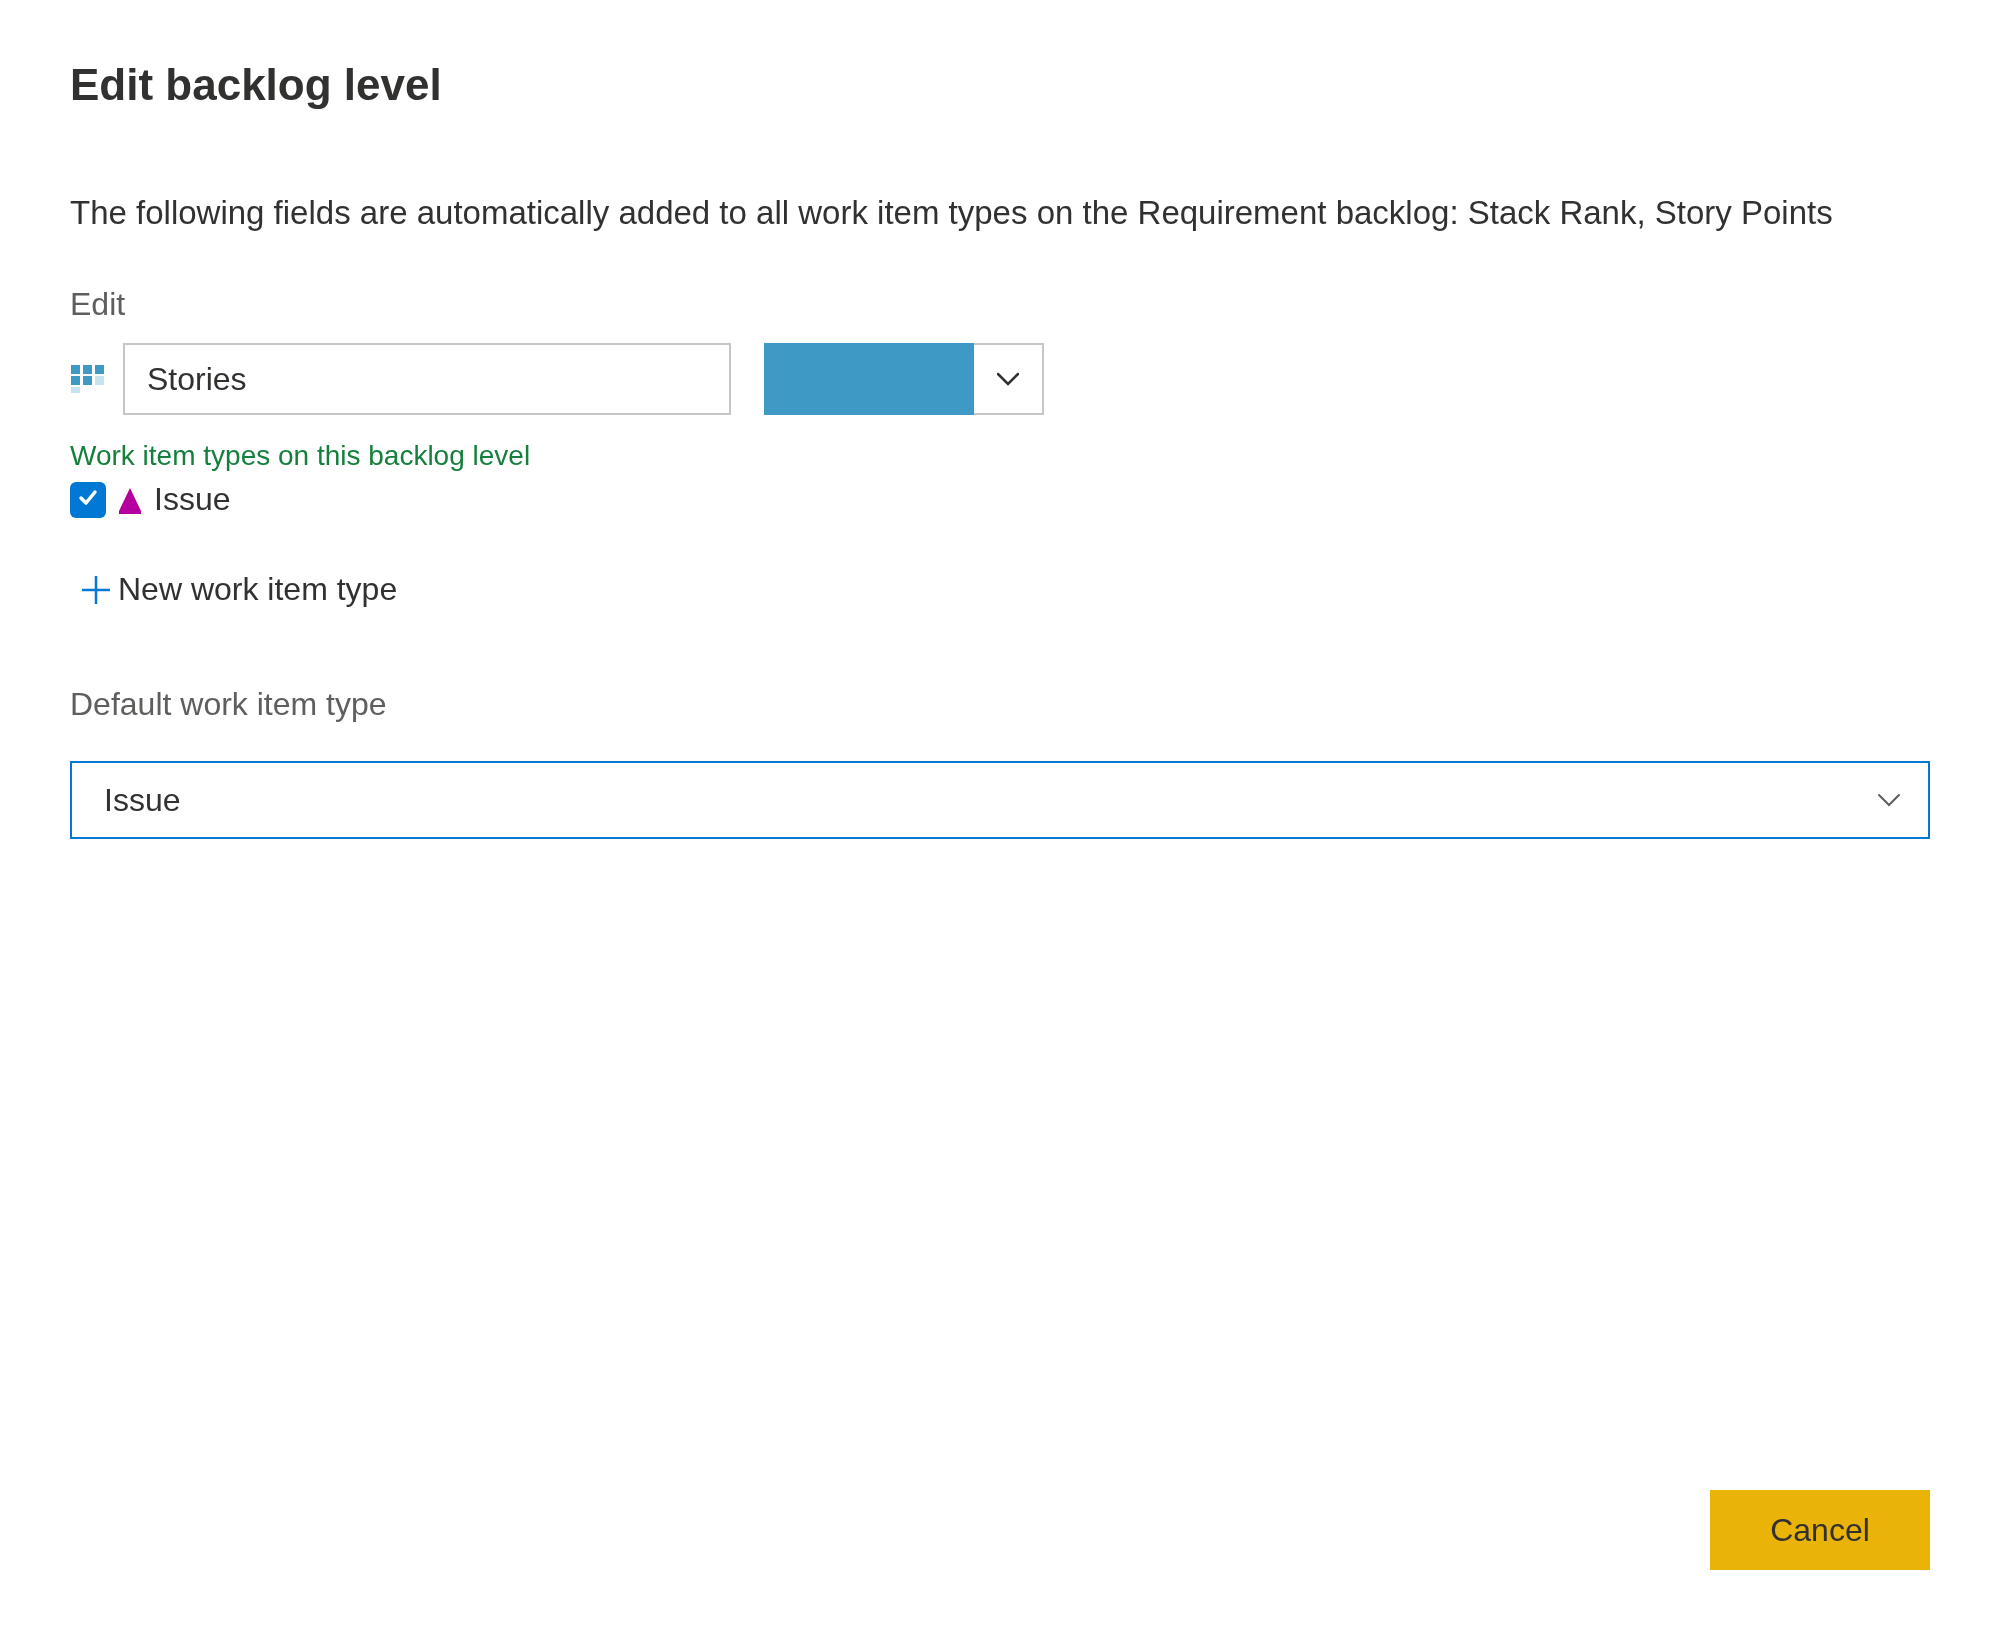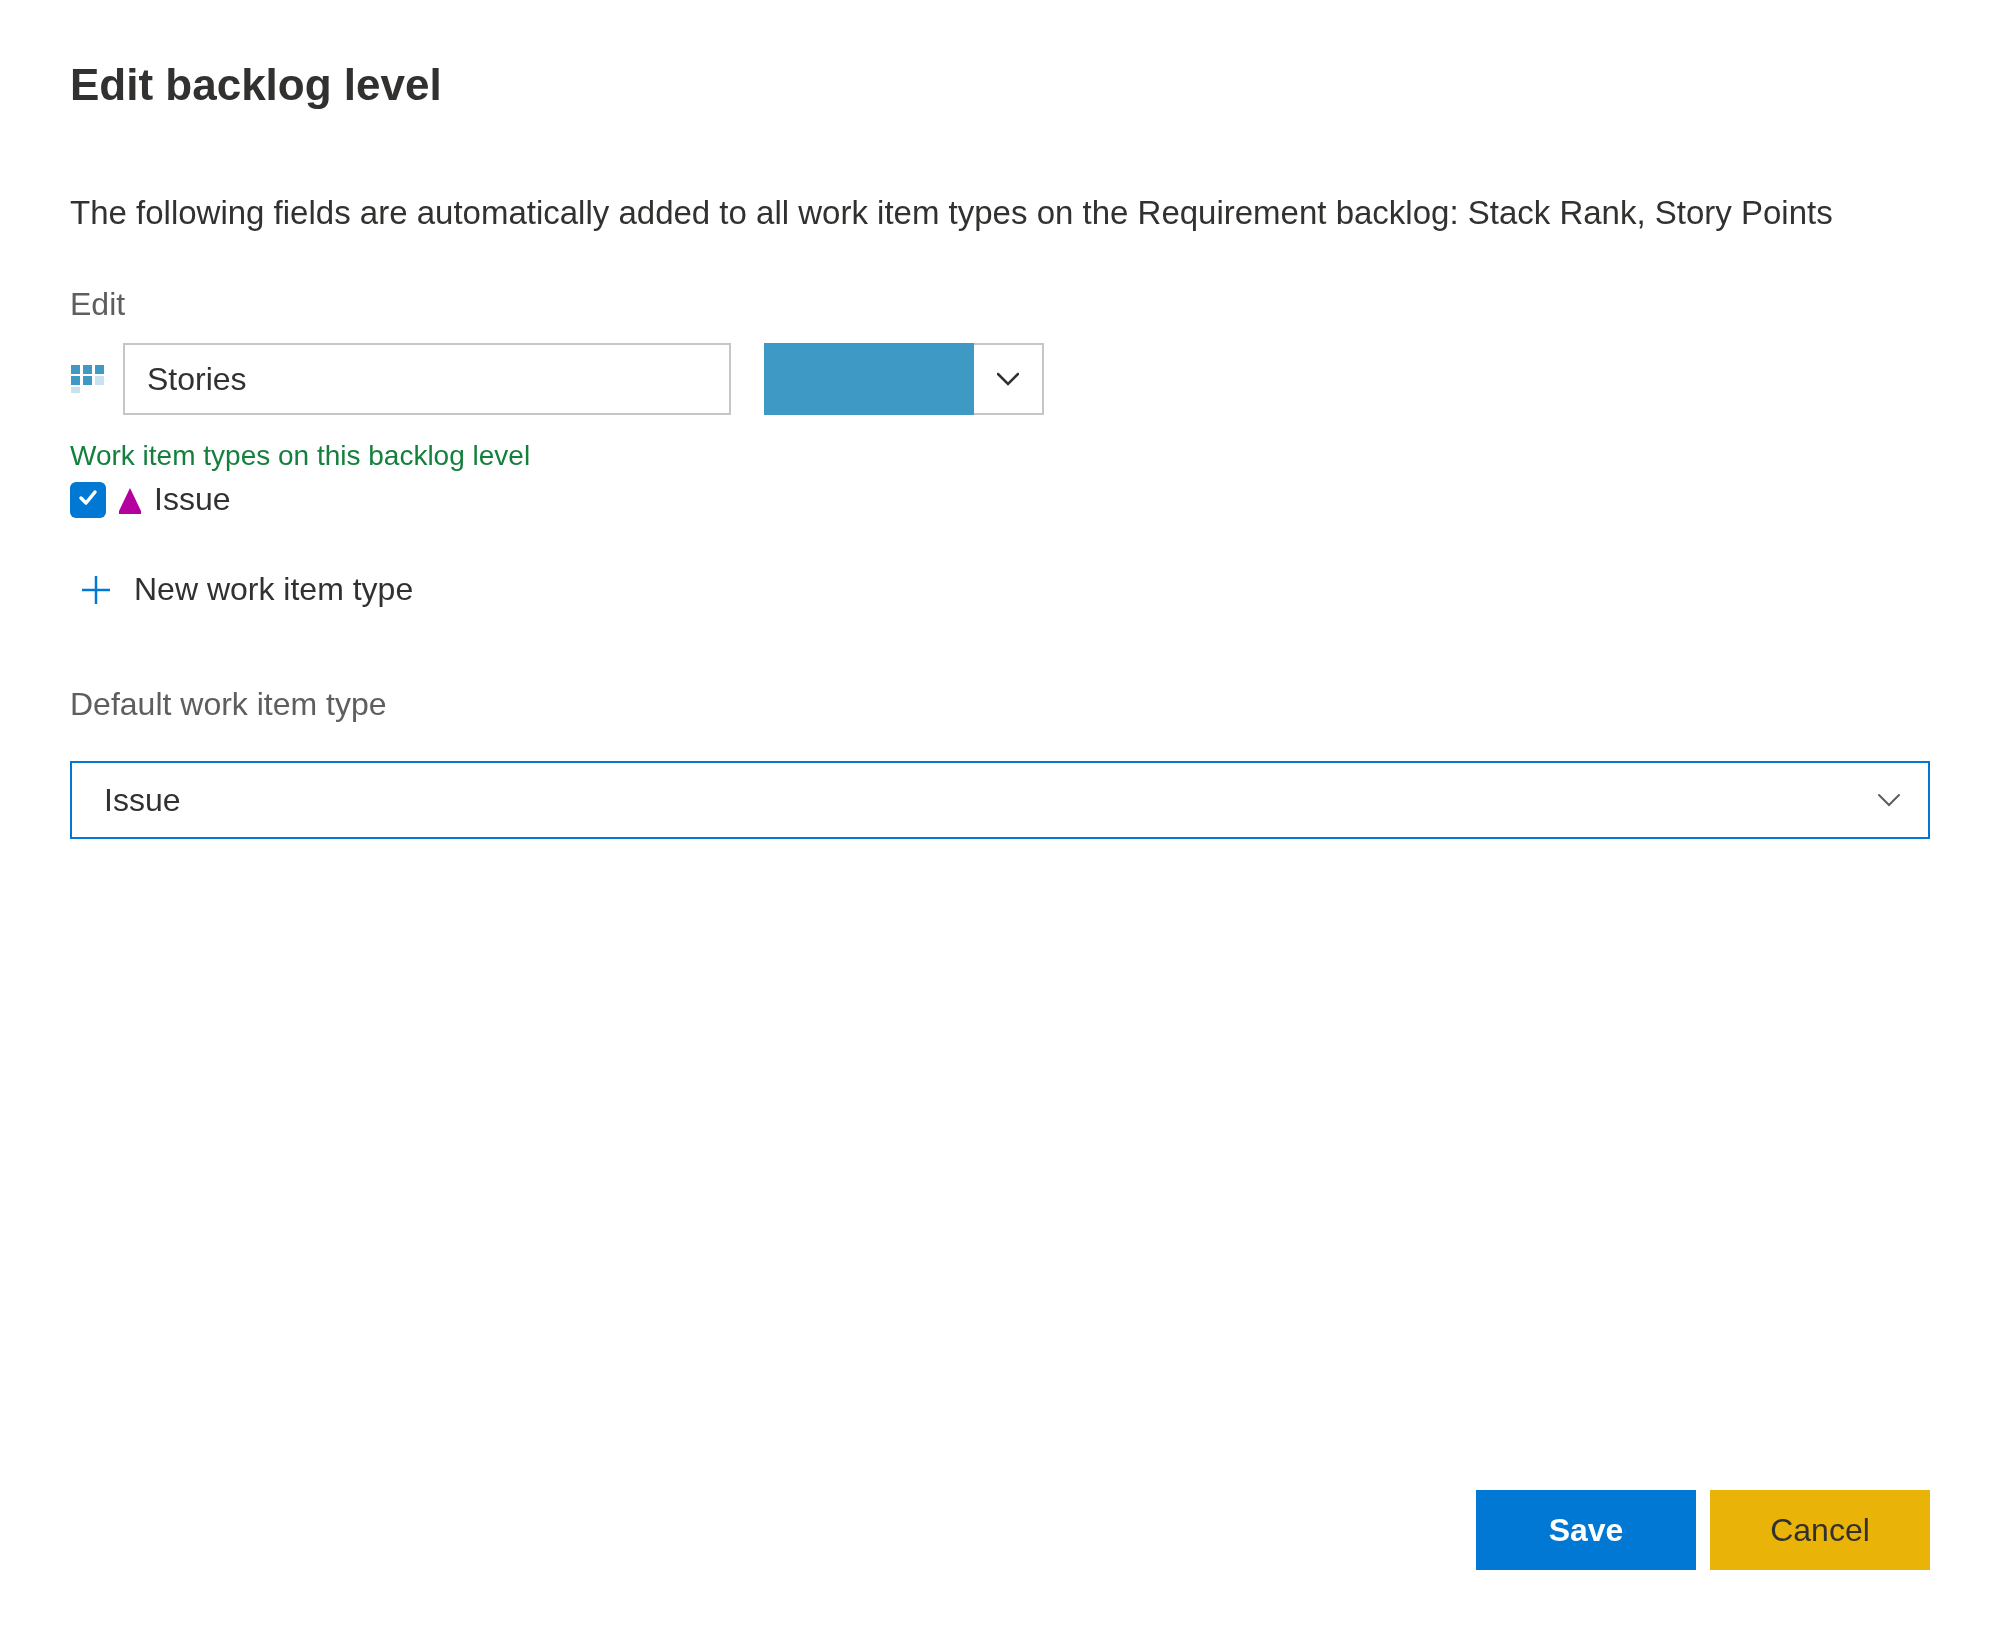--- a/index.html
+++ b/index.html
@@ -126,21 +126,21 @@
     }
     .wit-label.disabled {
       color: #a19f9d;
     }
     .wit-label.normal {
       color: #323130;
     }
     .new-wit-button {
       display: flex;
       align-items: center;
-      gap: 20px;
+      gap: 4px;
       background: transparent;
       border: none;
       cursor: pointer;
       padding: 18px 0 18px 8px;
       font-family: inherit;
       margin-bottom: 60px;
     }
     .plus-icon {
       width: 36px;
       height: 36px;
@@ -269,15 +269,14 @@
   <div class="default-label">Default work item type</div>
   <div class="dropdown">
     <span class="dropdown-value">Issue</span>
     <svg class="chevron-down" width="24" height="14" viewBox="0 0 22 14">
       <path d="M1 2 L11 12 L21 2" stroke="#605e5c" stroke-width="2" fill="none" stroke-linecap="round"></path>
     </svg>
   </div>
 </div>
 
 <div class="footer">
-  <button class="btn btn-primary">Save</button>
   <button class="btn btn-secondary">Cancel</button>
 </div>
 
 </body></html>

